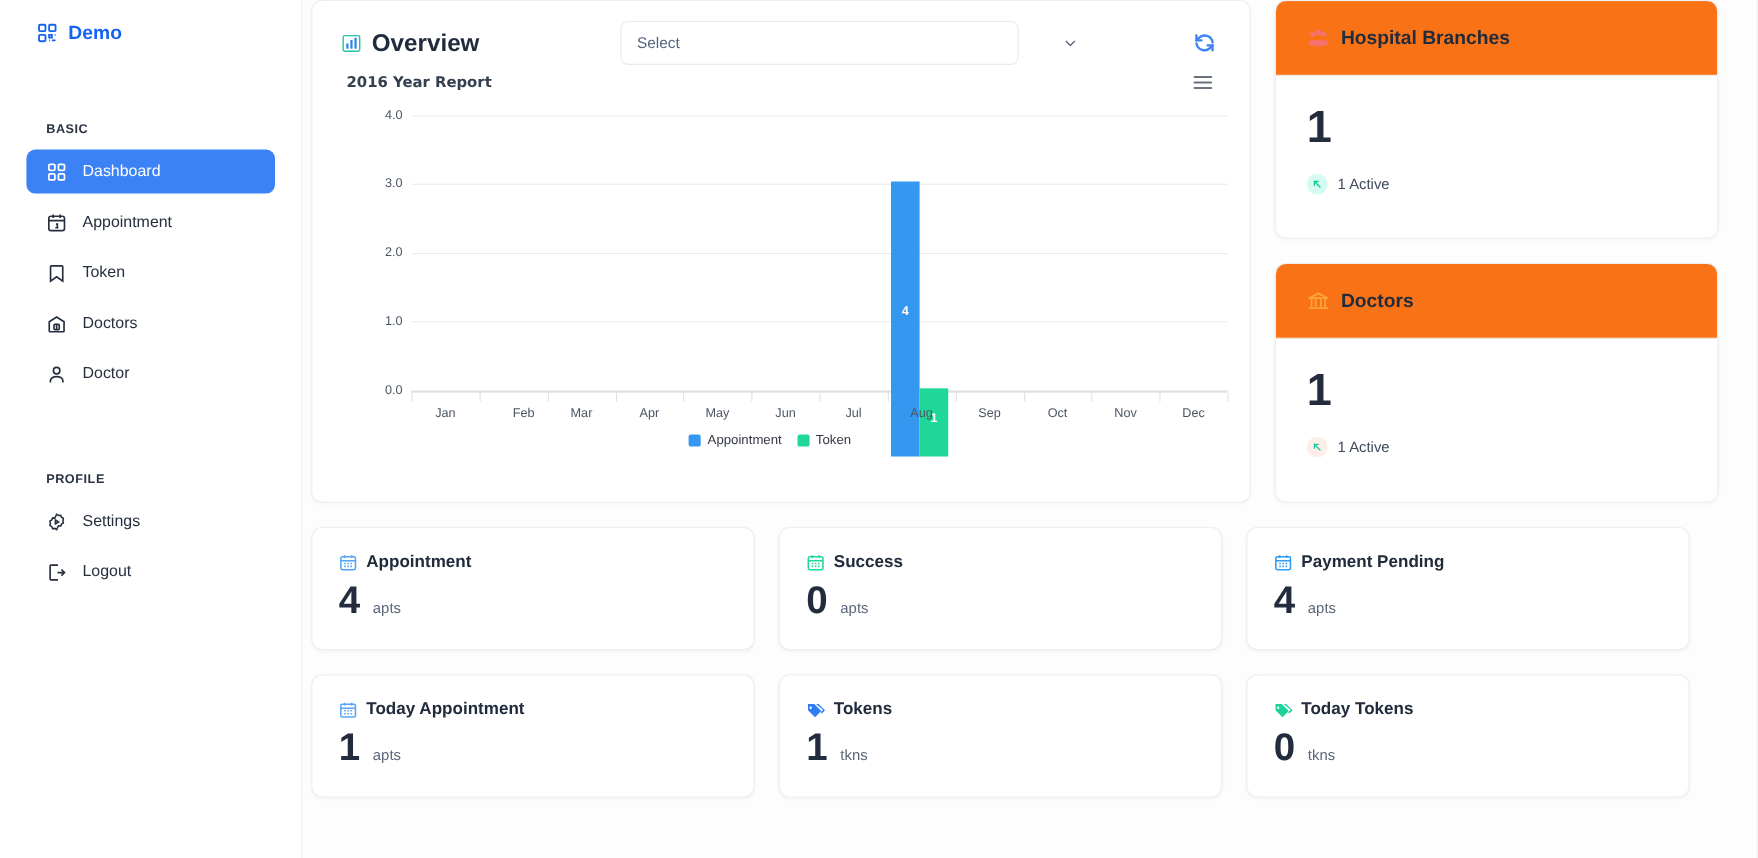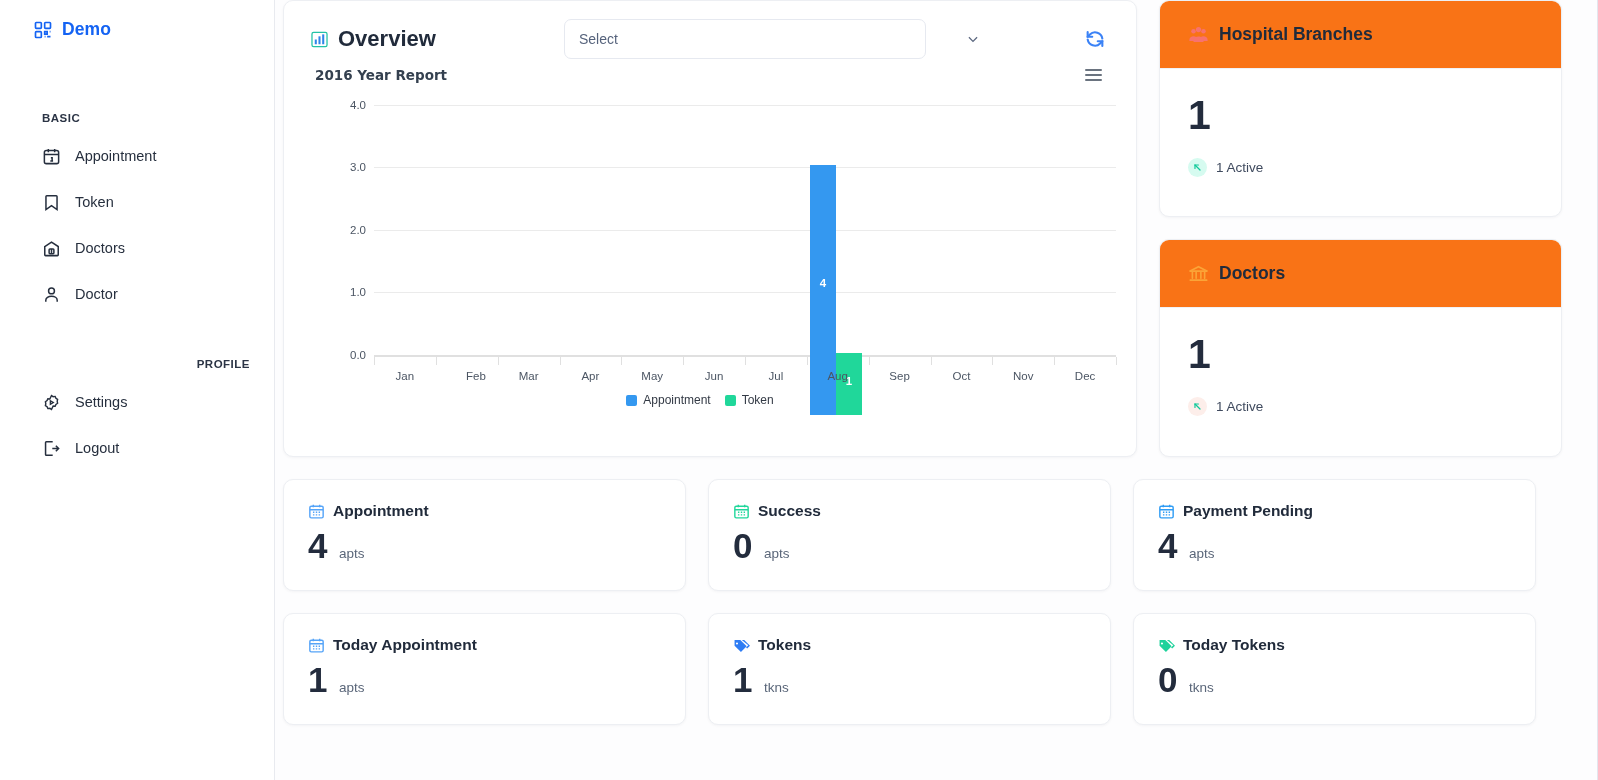--- a/index.html
+++ b/index.html
@@ -21,21 +21,21 @@
   }
   .brand { display: flex; align-items: flex-end; gap: 9px; padding: 19px 0 0 9px; }
   .brand-mark { width: 20px; height: 20px; display:block; }
   .brand-name { font-size: 17.5px; font-weight: 700; color: #1463f3; letter-spacing: .1px; }
 
   .nav-section-label {
     font-size: 11.5px; font-weight: 700; color: #2b3445;
     letter-spacing: .5px; padding: 0 0 0 18px;
   }
   .nav-basic-label { margin-top: 72px; }
-  .nav-profile-label { margin-top: 38px; text-align: right; }
+  .nav-profile-label { margin-top: 64px; }
 
   .nav-list { margin-top: 12px; display: flex; flex-direction: column; }
   .nav-item {
     display: flex; align-items: center; gap: 14px;
     height: 40px; padding: 0 18px; margin-bottom: 6px;
     border-radius: 8px; cursor: pointer;
     color: #262f3e; font-size: 14.5px;
   }
   .nav-item.active { background: #3b82f6; color: #ffffff; }
   .nav-item .ico { width: 19px; height: 19px; display:flex; align-items:center; justify-content:center; flex:0 0 19px; }
@@ -172,20 +172,31 @@
           <rect x="3" y="14" width="7" height="7" rx="1"></rect>
           <path d="M14 14h3v3h-3zM20 14h1M17 20h4M14 20h1"></path>
         </svg>
       </span>
       <span class="brand-name">Demo</span>
     </div>
 
     <div class="nav-section-label nav-basic-label">BASIC</div>
     <nav class="nav-list">
 
+      <div class="nav-item active">
+        <span class="ico">
+          <svg viewBox="0 0 24 24" fill="none" stroke="currentColor" stroke-width="2">
+            <rect x="3" y="3" width="7" height="7" rx="1.5"></rect>
+              <rect x="14" y="3" width="7" height="7" rx="1.5"></rect>
+            <rect x="3" y="14" width="7" height="7" rx="1.5"></rect>
+              <rect x="14" y="14" width="7" height="7" rx="1.5"></rect>
+          </svg>
+        </span>
+        <span class="nav-label">Dashboard</span>
+      </div>
 
       <div class="nav-item">
         <span class="ico">
           <svg viewBox="0 0 24 24" fill="none" stroke="currentColor" stroke-width="1.9">
             <rect x="3" y="4.5" width="18" height="16.5" rx="2.5"></rect>
             <path d="M3 9.5h18M8 2.5v4M16 2.5v4M11.2 13.5h1.6v4.2M10.5 17.7h3.5"></path>
           </svg>
         </span>
         <span class="nav-label">Appointment</span>
       </div>

